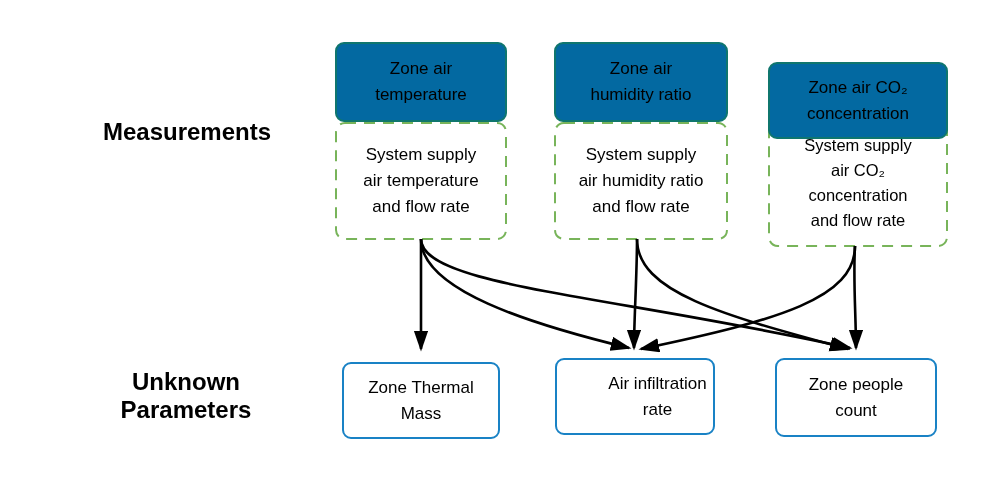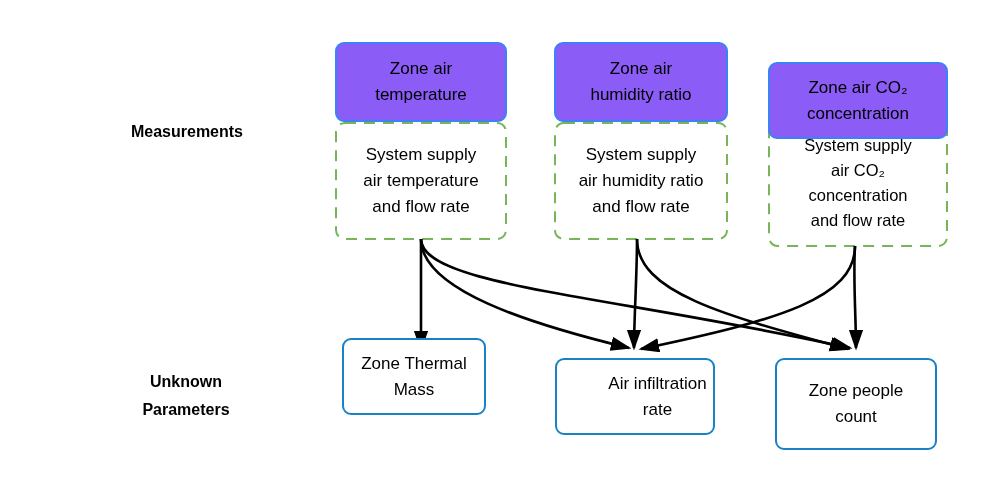--- a/index.html
+++ b/index.html
@@ -13,26 +13,26 @@
   #edges-layer{position:absolute;left:0;top:0;width:1008px;height:481px;}
   .edge{fill:none;stroke:#000000;stroke-width:2.6px;}
   .dashed-rect{fill:#ffffff;stroke:#78b45a;stroke-width:2px;stroke-dasharray:11 8;}
   .node{
     position:absolute;box-sizing:border-box;
     display:flex;align-items:center;justify-content:center;
     text-align:center;white-space:pre-line;
     font-size:17px;line-height:26px;color:#000000;
     border-radius:9px;
   }
-  .m-solid{border:2px solid #3b82f6;background:#8b5cf6;}
+  .m-solid{border:2px solid #0f766e;background:#0369a1;}
   .m-dashed{border:none;background:transparent;}
   .u-node{border:2px solid #1982c5;background:#ffffff;}
   .row-label{
     position:absolute;text-align:center;color:#000000;
-    font-size:16px;font-weight:bold;line-height:28px;white-space:pre-line;
+    font-size:24px;font-weight:bold;line-height:28px;white-space:pre-line;
   }
 </style>
 </head>
 <body>
 
 <div id="canvas">
 
   <svg id="edges-layer" width="1008" height="481" viewBox="0 0 1008 481" xmlns="http://www.w3.org/2000/svg">
     <defs>
       <marker id="arrowhead" markerWidth="10" markerHeight="8" refX="7" refY="2.75" orient="auto" markerUnits="strokeWidth">
@@ -68,20 +68,20 @@
 air temperature
 and flow rate</div>
   <div class="node m-dashed" style="left:554px;top:122px;width:174px;height:118px;">System supply
 air humidity ratio
 and flow rate</div>
   <div class="node m-dashed" style="left:768px;top:118px;width:180px;height:129px;font-size:16.5px;line-height:25px;">System supply
 air CO₂
 concentration
 and flow rate</div>
 
-  <div class="node u-node" style="left:342px;top:338px;width:144px;height:77px;">Zone Thermal
+  <div class="node u-node" style="left:342px;top:362px;width:158px;height:77px;">Zone Thermal
 Mass</div>
   <div class="node u-node" style="left:555px;top:358px;width:160px;height:77px;padding-left:45px;">Air infiltration
 rate</div>
-  <div class="node u-node" style="left:775px;top:358px;width:162px;height:92px;">Zone people
+  <div class="node u-node" style="left:775px;top:358px;width:162px;height:79px;">Zone people
 count</div>
 
 </div>
 
 </body></html>

